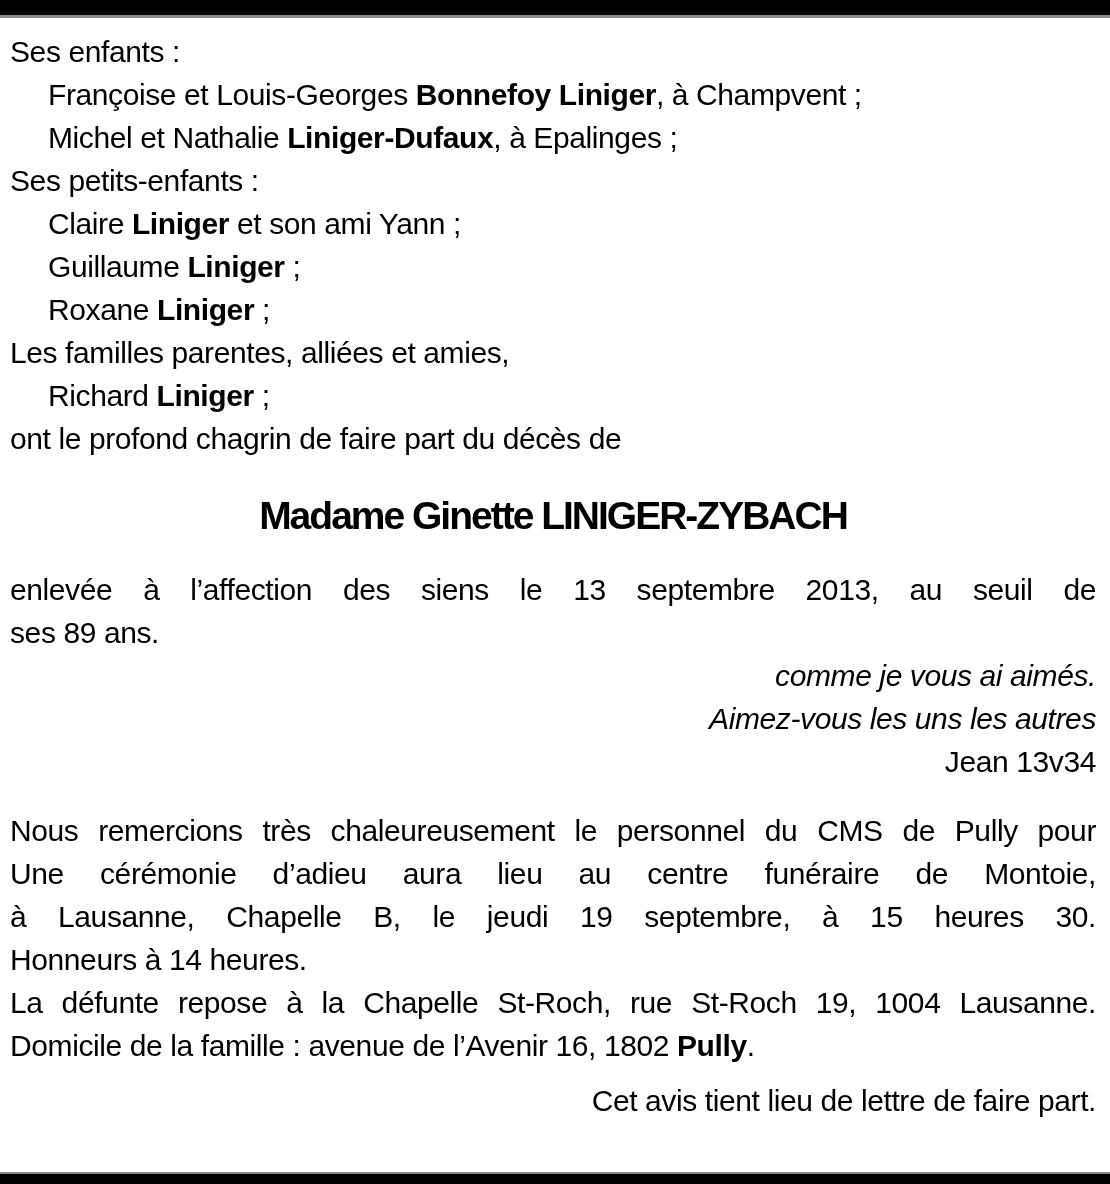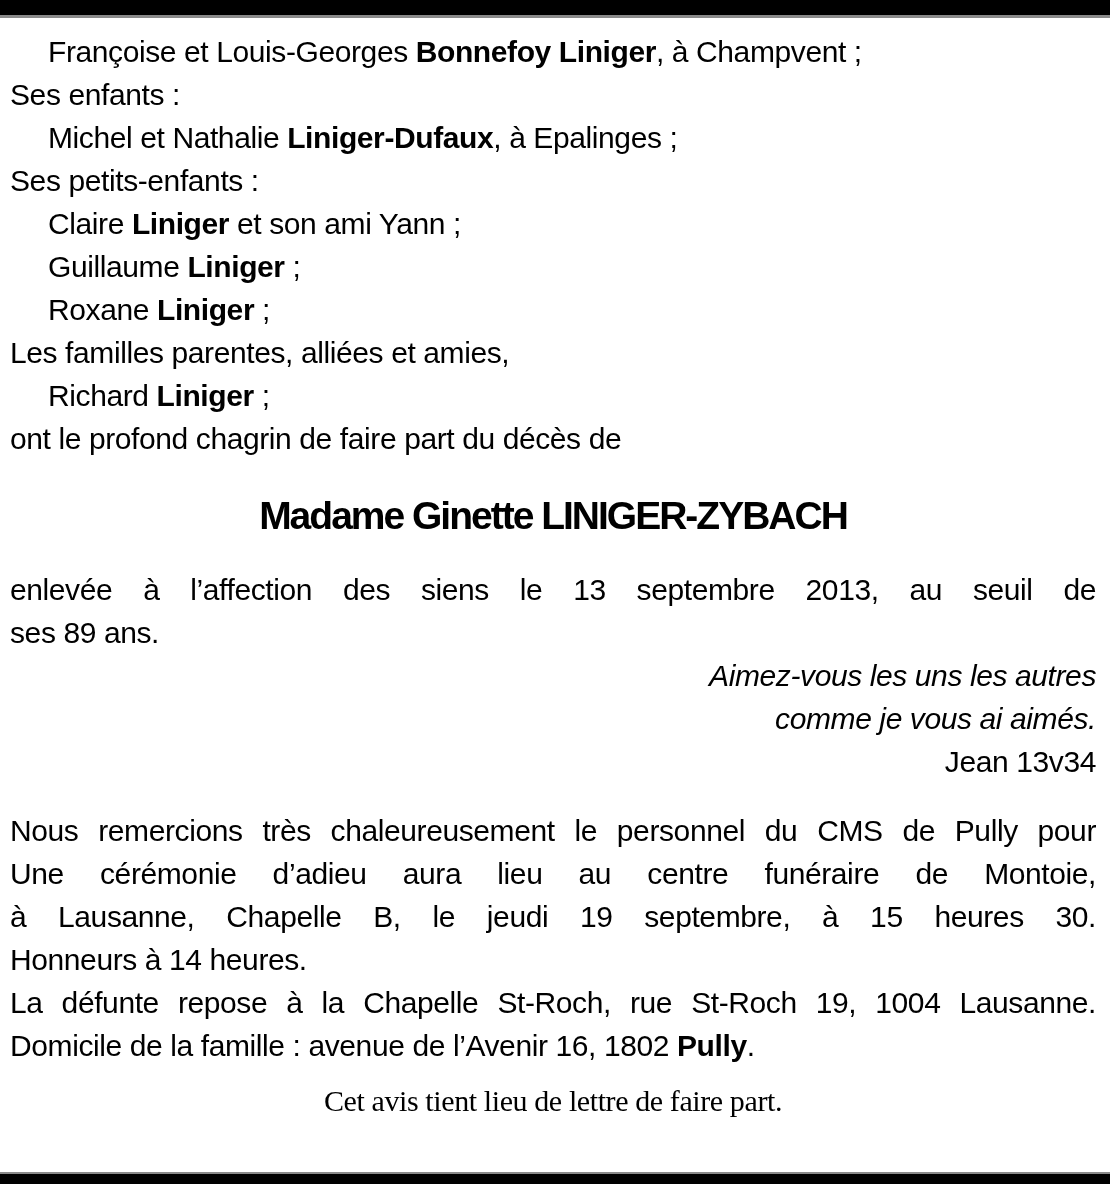--- a/index.html
+++ b/index.html
@@ -49,56 +49,55 @@
     line-height: 84px;
     font-weight: bold;
     text-align: center;
     letter-spacing: -2px;
     margin: 14px 0 10px 0;
   }
   .quote-block { margin: 0; }
   .body-block { margin-top: 26px; }
   .closing-line {
     margin-top: 12px;
-    text-align: center;
-    font-family: Liberation Serif, serif;
+    text-align: right;
   }
 </style>
 </head>
 <body>
 
 <div class="page">
 
   <div class="rule-top"></div>
 
   <div class="content">
 
     <div id="family-lines">
+        <div class="line"><span>Ses enfants :</span></div>
         <div class="line indent"><span>Françoise et Louis-Georges </span><b>Bonnefoy Liniger</b><span>, à Champvent ;</span></div>
-        <div class="line"><span>Ses enfants :</span></div>
         <div class="line indent"><span>Michel et Nathalie </span><b>Liniger-Dufaux</b><span>, à Epalinges ;</span></div>
         <div class="line"><span>Ses petits-enfants :</span></div>
         <div class="line indent"><span>Claire </span><b>Liniger</b><span> et son ami Yann ;</span></div>
         <div class="line indent"><span>Guillaume </span><b>Liniger</b><span> ;</span></div>
         <div class="line indent"><span>Roxane </span><b>Liniger</b><span> ;</span></div>
         <div class="line"><span>Les familles parentes, alliées et amies,</span></div>
         <div class="line indent"><span>Richard </span><b>Liniger</b><span> ;</span></div>
         <div class="line"><span>ont le profond chagrin de faire part du décès de</span></div>
       </div>
 
     <h1 class="deceased-name">Madame Ginette LINIGER-ZYBACH</h1>
 
     <div id="death-lines">
         <div class="line justify"><span>enlevée à l’affection des siens le 13 septembre 2013, au seuil de</span></div>
         <div class="line"><span>ses 89 ans.</span></div>
       </div>
 
     <div id="quote-lines" class="quote-block">
+        <div class="line italic right"><span>comme je vous ai aimés.</span></div>
         <div class="line italic right"><span>Aimez-vous les uns les autres</span></div>
-        <div class="line italic right"><span>comme je vous ai aimés.</span></div>
         <div class="line right"><span>Jean 13v34</span></div>
       </div>
 
     <div id="body-lines" class="body-block">
         <div class="line justify"><span>Nous remercions très chaleureusement le personnel du CMS de Pully pour</span></div>
         <div class="line justify"><span>Une cérémonie d’adieu aura lieu au centre funéraire de Montoie,</span></div>
         <div class="line justify"><span>à Lausanne, Chapelle B, le jeudi 19 septembre, à 15 heures 30.</span></div>
         <div class="line"><span>Honneurs à 14 heures.</span></div>
         <div class="line justify"><span>La défunte repose à la Chapelle St-Roch, rue St-Roch 19, 1004 Lausanne.</span></div>
         <div class="line"><span>Domicile de la famille : avenue de l’Avenir 16, 1802 </span><b>Pully</b><span>.</span></div>

